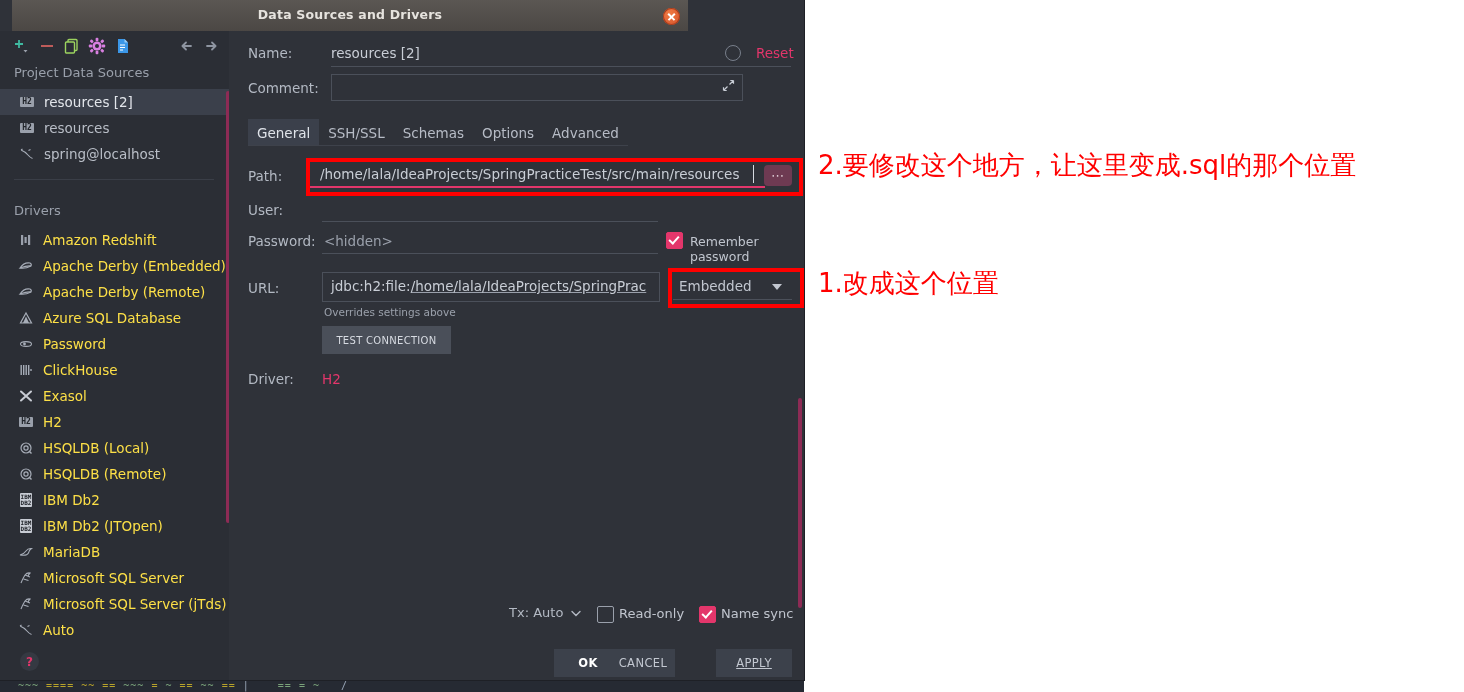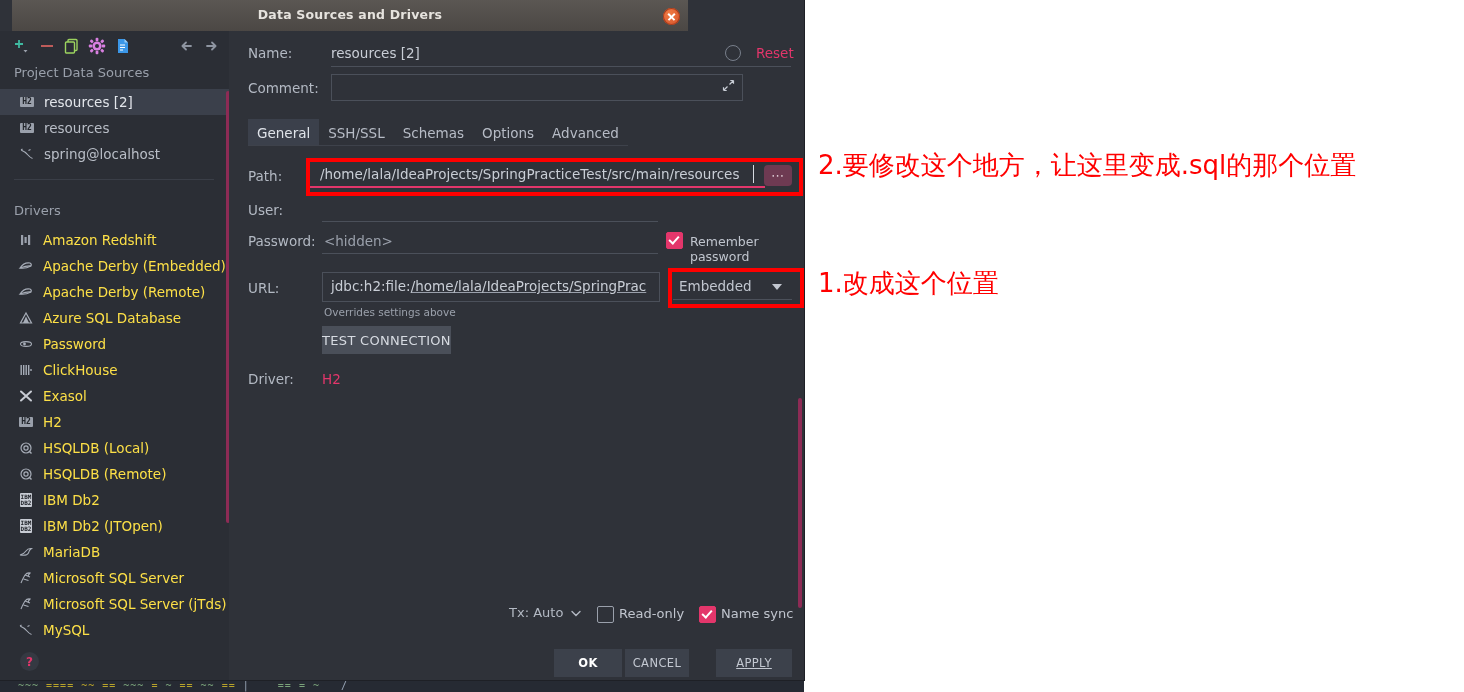--- a/index.html
+++ b/index.html
@@ -94,21 +94,21 @@
     border:solid #fff;border-width:0 2px 2px 0;transform:rotate(42deg);}
   .cbtext{position:absolute;font-size:12.5px;color:#c0c5ce;}
 
   
   .urlbox{position:absolute;left:322px;top:272px;width:336px;height:28px;border:1px solid #4b505a;background:#2f3239;}
   .urlbox .t1{position:absolute;left:8px;top:5px;font-size:13.5px;color:#c9ced6;white-space:nowrap;}
   .urlbox .t1 u{text-decoration:underline;text-decoration-color:#9aa0ab;}
   .overrides{position:absolute;left:324px;top:306px;font-size:10.5px;color:#9aa0ab;}
   .testbtn{position:absolute;left:322px;top:326px;width:129px;height:28px;background:#4a4f59;
     display:flex;align-items:center;justify-content:center;cursor:pointer;}
-  .testbtn span{font-size:13px;color:#d7dbe2;letter-spacing:.3px;}
+  .testbtn span{font-size:10px;color:#d7dbe2;letter-spacing:.3px;}
 
   .combo{position:absolute;left:673px;top:273px;width:119px;height:27px;background:#2f3239;cursor:pointer;}
   .combo .ctext{position:absolute;left:6px;top:5px;font-size:13.5px;color:#c2c7d0;}
   .combo .carrow{position:absolute;right:10px;top:11px;width:0;height:0;
     border-left:5px solid transparent;border-right:5px solid transparent;border-top:6px solid #c2c7d0;}
   .combo .cunder{position:absolute;left:0;bottom:0;width:119px;height:1px;background:#4b505a;}
 
   .drv-val{position:absolute;left:322px;top:371px;font-size:13.5px;color:#e3366b;cursor:pointer;}
 
   .right-scrollbar{position:absolute;left:798px;top:398px;width:4px;height:210px;background:#8d2b55;border-radius:2px;}
@@ -357,21 +357,21 @@
             </svg>
         </span>
         <span class="lbl">Microsoft SQL Server (jTds)</span>
       </div>
       <div class="drv-item" style="top:586px">
         <span class="ico">
           <svg width="16" height="14" viewBox="0 0 16 14">
               <path d="M2 3 Q6 4.5 9 8 Q11 10.5 13.5 11.5 M9.5 3.5 L11.5 2.5 M2 3 L3.5 2" stroke="#a7adb8" stroke-width="1.1" fill="none"></path>
             </svg>
         </span>
-        <span class="lbl">MySQL</span>
+        <span class="lbl">Auto</span>
       </div>
 
       <div class="left-scrollbar"></div>
 
       <div class="helpbtn" style="left:20px;top:621px">
         <span>?</span>
       </div>
     </div>
 
     <div class="rightpane"></div>
@@ -447,21 +447,21 @@
       </span>
     </div>
     <div class="cb" style="left:597px;top:606px"></div>
     <div class="cbtext" style="left:619px;top:606px;font-size:13px">Read-only</div>
     <div class="cb on" style="left:699px;top:606px"></div>
     <div class="cbtext" style="left:721px;top:606px;font-size:13px">Name sync</div>
 
     <div class="btm-btn" style="left:554px;width:68px">
       <span style="color:#ffffff;font-weight:bold">OK</span>
     </div>
-    <div class="btm-btn" style="left:625px;width:64px">
+    <div class="btm-btn" style="left:611px;width:64px">
       <span style="color:#c3c8d1">CANCEL</span>
     </div>
     <div class="btm-btn" style="left:716px;width:76px">
       <span style="color:#c3c8d1;text-decoration:underline;text-decoration-color:#c3c8d1">APPLY</span>
     </div>
   </div>
 
   <div class="anno-box" style="left:306px;top:158px;width:497px;height:38px;"></div>
   <div class="anno-box" style="left:668px;top:268px;width:136px;height:40px;"></div>
 

